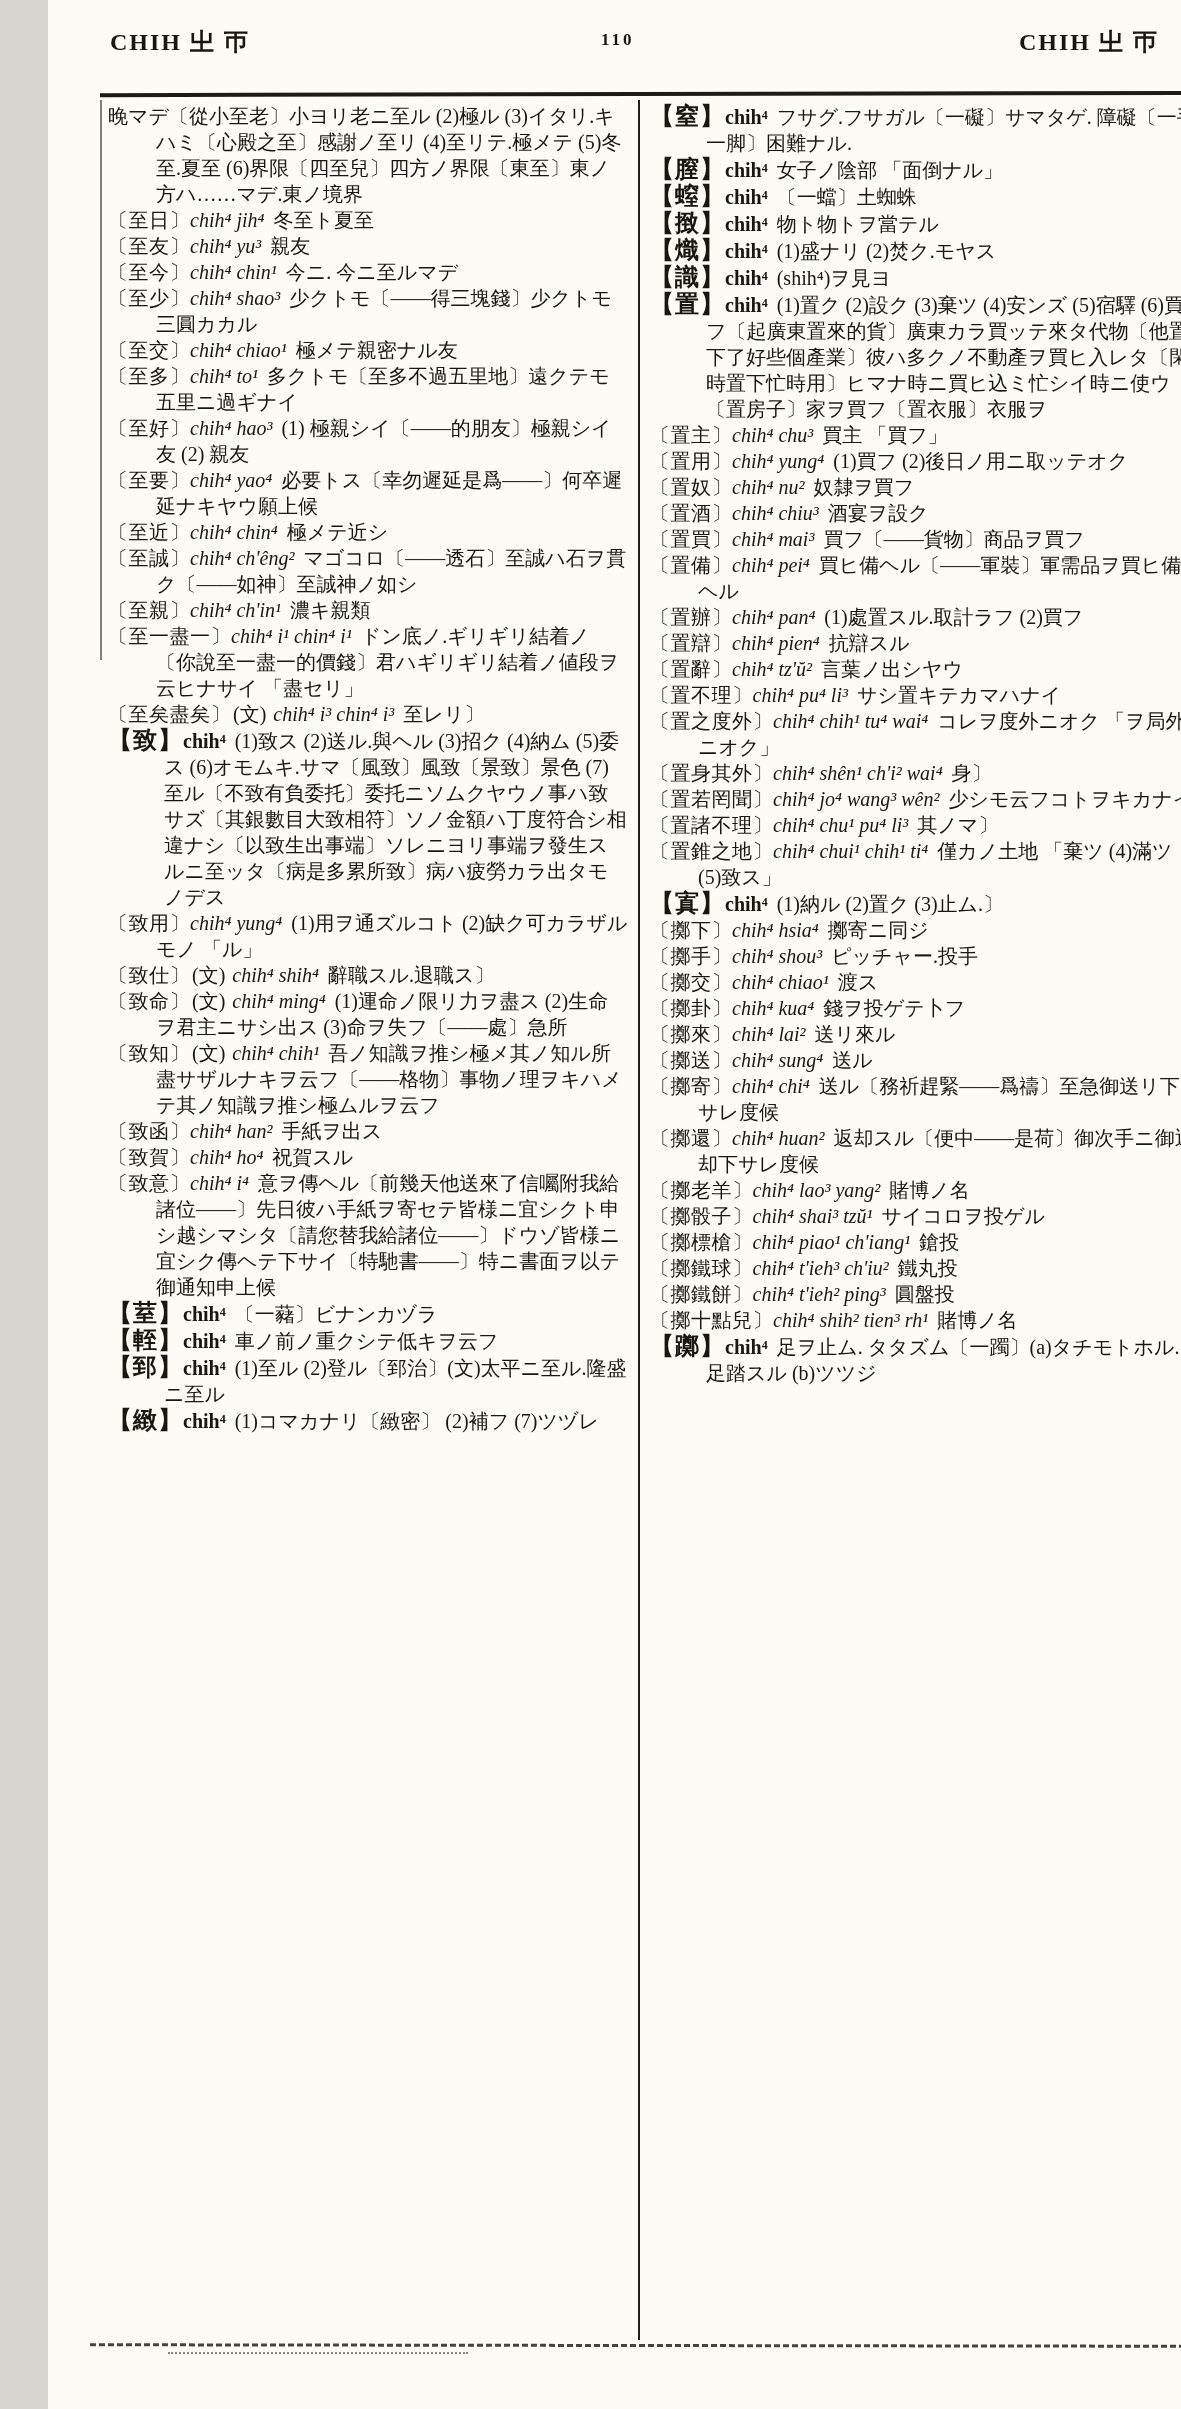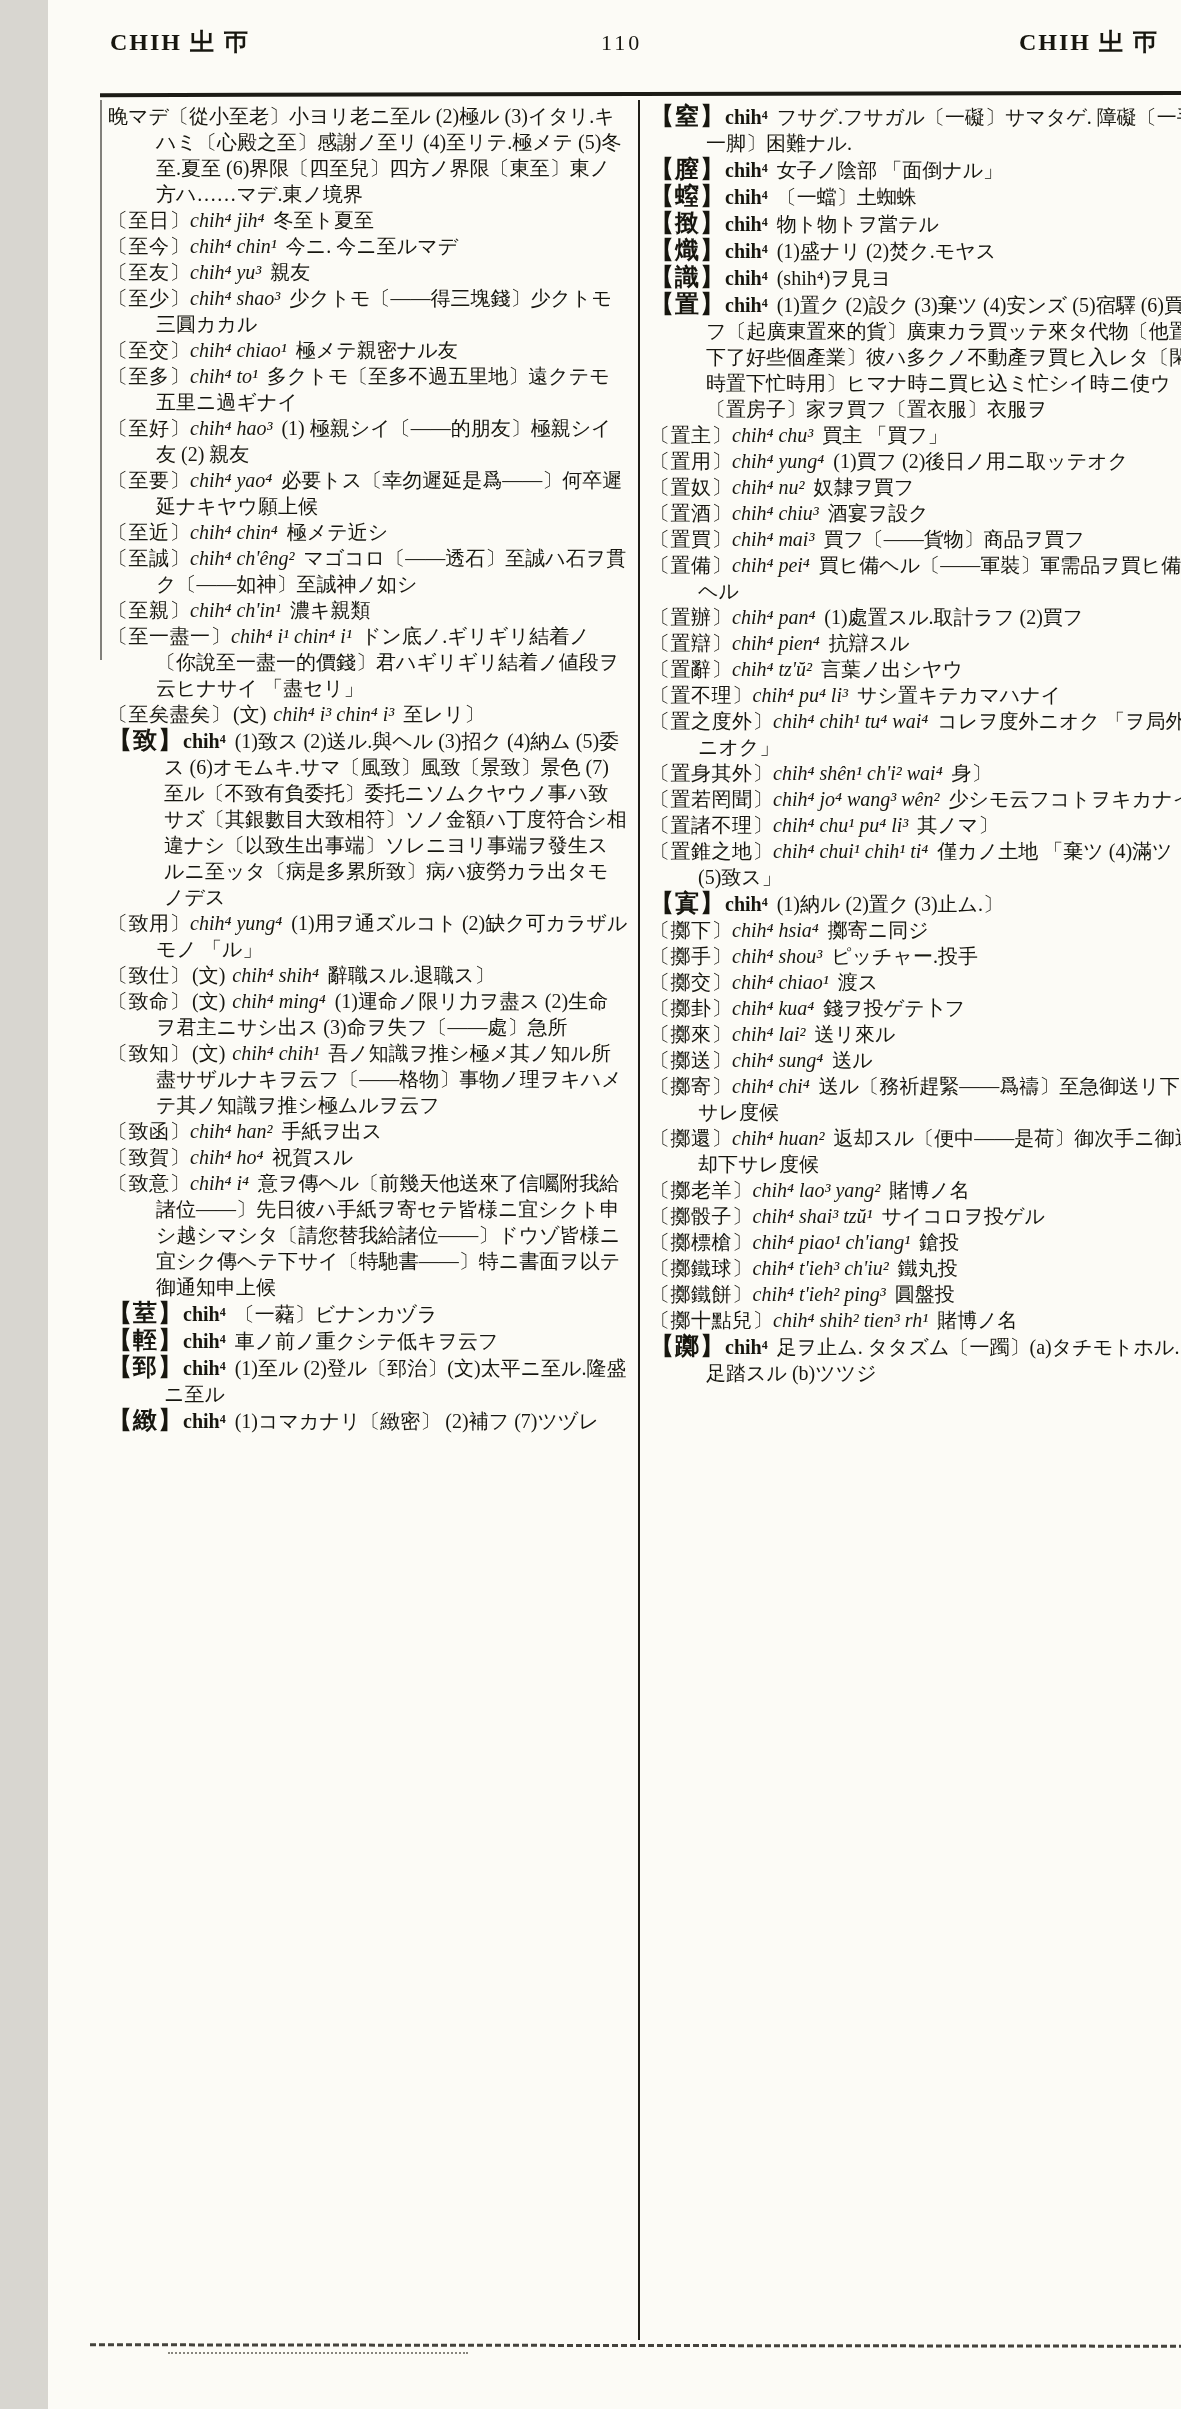--- a/index.html
+++ b/index.html
@@ -6,21 +6,21 @@
   #page {
     position:relative; width:1181px; height:2409px;
     background:#fcfbf6; overflow:hidden;
     font-family:"Liberation Serif","DejaVu Serif",serif;
     color:#17160f;
     margin-left:48px;
   }
   
   .hdr { position:absolute; top:26px; left:0; width:100%; height:46px; }
   .hdr-left  { position:absolute; left:62px;  top:0; font-weight:bold; font-size:24px; letter-spacing:2px; }
-  .hdr-page  { position:absolute; left:553px; top:4px; font-weight:normal; font-size:22px; letter-spacing:3px; }
+  .hdr-page  { position:absolute; left:553px; top:4px; font-weight:bold; font-size:17px; letter-spacing:3px; }
   .hdr-right { position:absolute; right:70px; top:0; font-weight:bold; font-size:24px; letter-spacing:2px; }
   .rule-top {
     position:absolute; top:92px; left:52px; width:1108px; height:4px;
     background:#1c1b16; transform:rotate(-0.12deg);
   }
   
   .divider { position:absolute; top:100px; left:590px; width:2px; height:2240px; background:#211f19; }
   .left-edge { position:absolute; top:100px; left:52px; width:2px; height:560px; background:rgba(30,28,22,.55); }
   
   .col { position:absolute; top:103px; font-size:20px; line-height:26px; text-align:left; }
@@ -53,22 +53,22 @@
     <span class="hdr-page">110</span>
     <span class="hdr-right">CHIH 㞢 帀</span>
   </div>
   <div class="rule-top"></div>
   <div class="left-edge"></div>
   <div class="divider"></div>
 
   <div class="col col-left">
       <p class="entry cont"><span class="body">晚マデ〔從小至老〕小ヨリ老ニ至ル (2)極ル (3)イタリ.キハミ〔心殿之至〕感謝ノ至リ (4)至リテ.極メテ (5)冬至.夏至 (6)界限〔四至兒〕四方ノ界限〔東至〕東ノ方ハ……マデ.東ノ境界</span></p>
       <p class="entry sub"><span class="head-sub">〔至日〕</span><span class="pinyin">chih⁴ jih⁴ </span><span class="body">冬至ト夏至</span></p>
+      <p class="entry sub"><span class="head-sub">〔至友〕</span><span class="pinyin">chih⁴ yu³ </span><span class="body">親友</span></p>
       <p class="entry sub"><span class="head-sub">〔至今〕</span><span class="pinyin">chih⁴ chin¹ </span><span class="body">今ニ. 今ニ至ルマデ</span></p>
-      <p class="entry sub"><span class="head-sub">〔至友〕</span><span class="pinyin">chih⁴ yu³ </span><span class="body">親友</span></p>
       <p class="entry sub"><span class="head-sub">〔至少〕</span><span class="pinyin">chih⁴ shao³ </span><span class="body">少クトモ〔——得三塊錢〕少クトモ三圓カカル</span></p>
       <p class="entry sub"><span class="head-sub">〔至交〕</span><span class="pinyin">chih⁴ chiao¹ </span><span class="body">極メテ親密ナル友</span></p>
       <p class="entry sub"><span class="head-sub">〔至多〕</span><span class="pinyin">chih⁴ to¹ </span><span class="body">多クトモ〔至多不過五里地〕遠クテモ五里ニ過ギナイ</span></p>
       <p class="entry sub"><span class="head-sub">〔至好〕</span><span class="pinyin">chih⁴ hao³ </span><span class="body">(1) 極親シイ〔——的朋友〕極親シイ友 (2) 親友</span></p>
       <p class="entry sub"><span class="head-sub">〔至要〕</span><span class="pinyin">chih⁴ yao⁴ </span><span class="body">必要トス〔幸勿遲延是爲——〕何卒遲延ナキヤウ願上候</span></p>
       <p class="entry sub"><span class="head-sub">〔至近〕</span><span class="pinyin">chih⁴ chin⁴ </span><span class="body">極メテ近シ</span></p>
       <p class="entry sub"><span class="head-sub">〔至誠〕</span><span class="pinyin">chih⁴ ch'êng² </span><span class="body">マゴコロ〔——透石〕至誠ハ石ヲ貫ク〔——如神〕至誠神ノ如シ</span></p>
       <p class="entry sub"><span class="head-sub">〔至親〕</span><span class="pinyin">chih⁴ ch'in¹ </span><span class="body">濃キ親類</span></p>
       <p class="entry sub"><span class="head-sub">〔至一盡一〕</span><span class="pinyin">chih⁴ i¹ chin⁴ i¹ </span><span class="body">ドン底ノ.ギリギリ結着ノ〔你說至一盡一的價錢〕君ハギリギリ結着ノ値段ヲ云ヒナサイ 「盡セリ」</span></p>
       <p class="entry sub"><span class="head-sub">〔至矣盡矣〕</span><span class="pre">(文) </span><span class="pinyin">chih⁴ i³ chin⁴ i³ </span><span class="body">至レリ〕</span></p>

